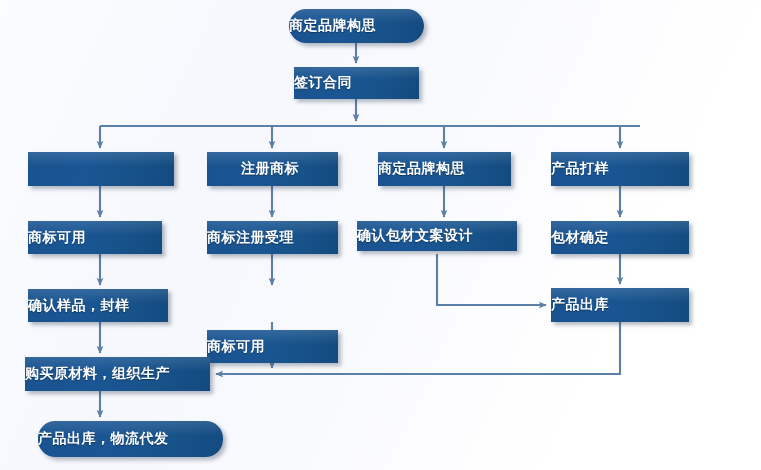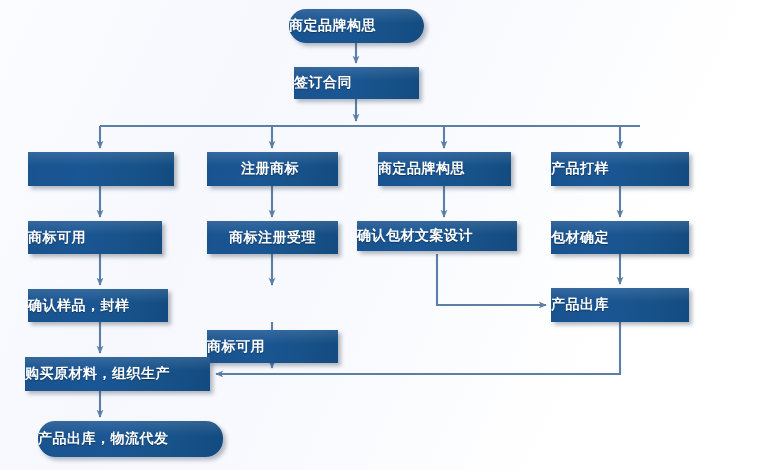--- a/index.html
+++ b/index.html
@@ -121,21 +121,21 @@
         <span class="label">商定品牌构思</span>
       </div>
       <div class="node" style="left: 551px; top: 152px; width: 138px; height: 34px;">
         <div class="sheen"></div>
         <span class="label">产品打样</span>
       </div>
       <div class="node" style="left: 28px; top: 221px; width: 134px; height: 33px;">
         <div class="sheen"></div>
         <span class="label">商标可用</span>
       </div>
-      <div class="node" style="left: 207px; top: 221px; width: 131px; height: 33px; padding-left: 22px;">
+      <div class="node" style="left: 207px; top: 221px; width: 131px; height: 33px;">
         <div class="sheen"></div>
         <span class="label">商标注册受理</span>
       </div>
       <div class="node" style="left: 357px; top: 221px; width: 160px; height: 30px;">
         <div class="sheen"></div>
         <span class="label">确认包材文案设计</span>
       </div>
       <div class="node" style="left: 551px; top: 221px; width: 138px; height: 33px;">
         <div class="sheen"></div>
         <span class="label">包材确定</span>

